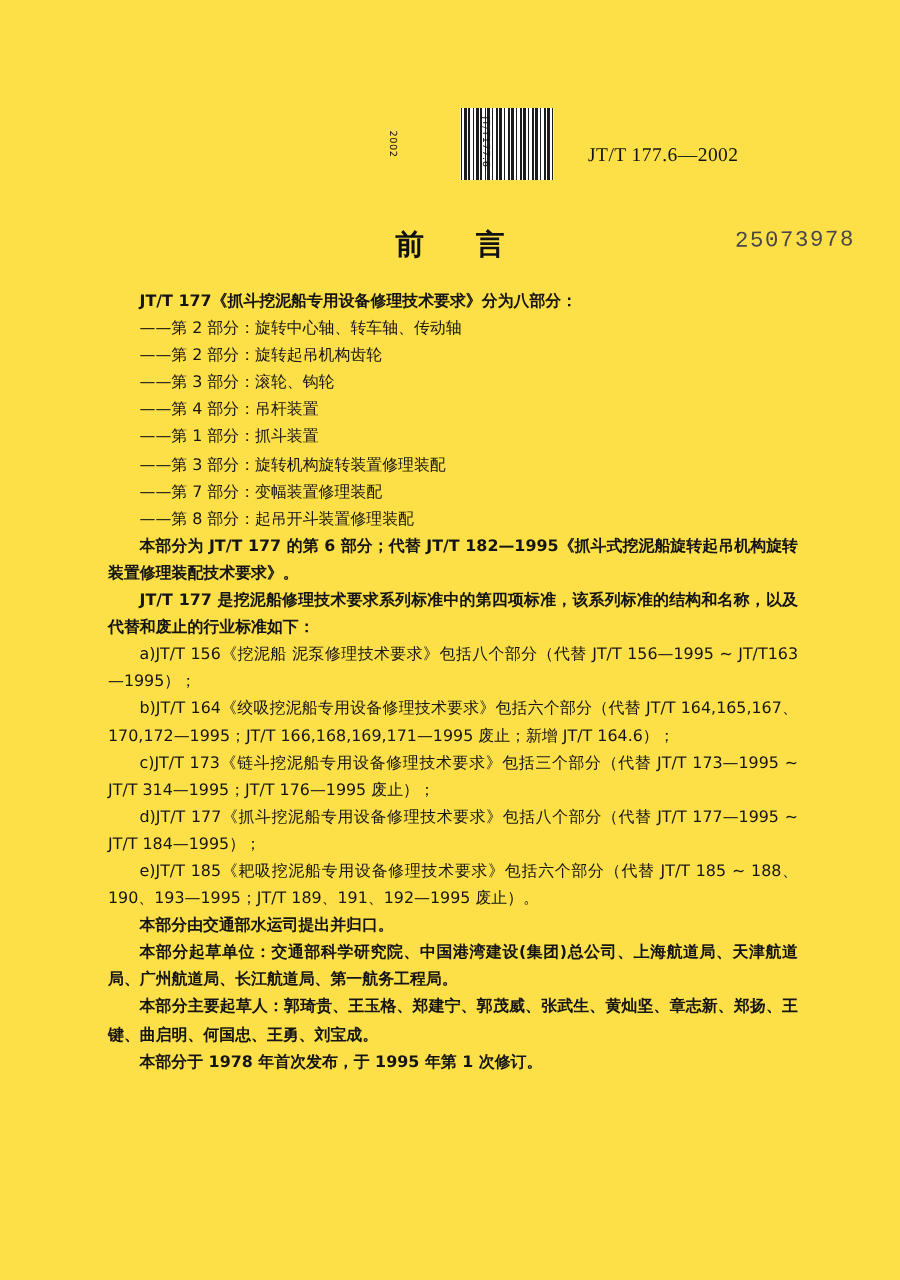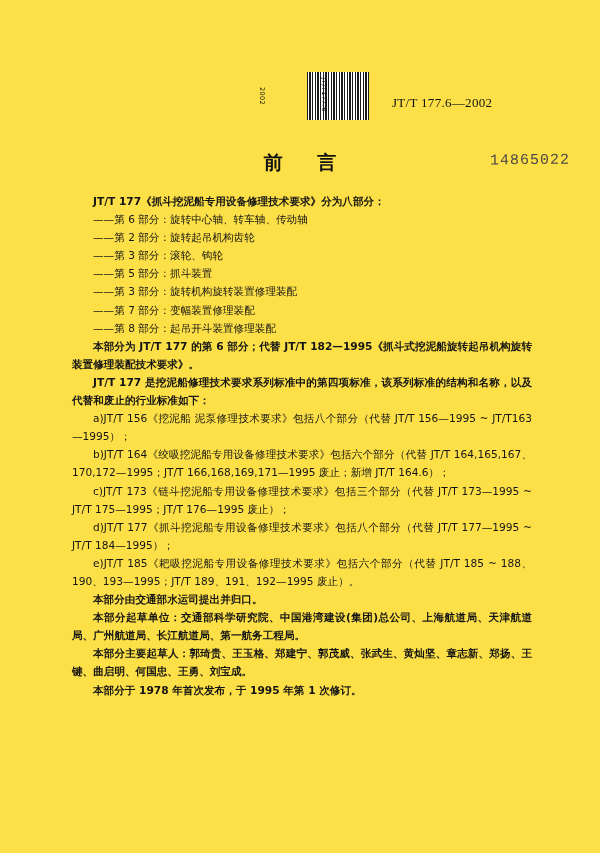--- a/index.html
+++ b/index.html
@@ -131,39 +131,40 @@
 
 <div class="page">
 
   <div class="header-row">
     <div class="barcode"></div>
     <div class="barcode-label">JT/T177.6-2002</div>
     <div class="std-no">JT/T 177.6—2002</div>
   </div>
 
   <div class="doc-title">前 言</div>
-  <div class="stamp-number">14865022</div>
+  <div class="stamp-number">25073978</div>
 
   <div class="body">
     <p class="p indent2">JT/T 177《抓斗挖泥船专用设备修理技术要求》分为八部分：</p>
 
-    <p class="dash-item">——第 6 部分：旋转中心轴、转车轴、传动轴</p>
+    <p class="dash-item">——第 2 部分：旋转中心轴、转车轴、传动轴</p>
     <p class="dash-item">——第 2 部分：旋转起吊机构齿轮</p>
     <p class="dash-item">——第 3 部分：滚轮、钩轮</p>
-    <p class="dash-item">——第 5 部分：抓斗装置</p>
+    <p class="dash-item">——第 4 部分：吊杆装置</p>
+    <p class="dash-item">——第 1 部分：抓斗装置</p>
     <p class="dash-item">——第 3 部分：旋转机构旋转装置修理装配</p>
     <p class="dash-item">——第 7 部分：变幅装置修理装配</p>
     <p class="dash-item">——第 8 部分：起吊开斗装置修理装配</p>
 
     <p class="p indent2">本部分为 JT/T 177 的第 6 部分；代替 JT/T 182—1995《抓斗式挖泥船旋转起吊机构旋转装置修理装配技术要求》。</p>
     <p class="p indent2">JT/T 177 是挖泥船修理技术要求系列标准中的第四项标准，该系列标准的结构和名称，以及代替和废止的行业标准如下：</p>
 
     <p class="sub">a)JT/T 156《挖泥船    泥泵修理技术要求》包括八个部分（代替 JT/T 156—1995 ~ JT/T163—1995）；</p>
     <p class="sub">b)JT/T 164《绞吸挖泥船专用设备修理技术要求》包括六个部分（代替 JT/T 164,165,167、170,172—1995；JT/T 166,168,169,171—1995 废止；新增 JT/T 164.6）；</p>
-    <p class="sub">c)JT/T 173《链斗挖泥船专用设备修理技术要求》包括三个部分（代替 JT/T 173—1995 ~ JT/T 175—1995；JT/T 176—1995 废止）；</p>
+    <p class="sub">c)JT/T 173《链斗挖泥船专用设备修理技术要求》包括三个部分（代替 JT/T 173—1995 ~ JT/T 314—1995；JT/T 176—1995 废止）；</p>
     <p class="sub">d)JT/T 177《抓斗挖泥船专用设备修理技术要求》包括八个部分（代替 JT/T 177—1995 ~ JT/T 184—1995）；</p>
     <p class="sub">e)JT/T 185《耙吸挖泥船专用设备修理技术要求》包括六个部分（代替 JT/T 185 ~ 188、190、193—1995；JT/T 189、191、192—1995 废止）。</p>
 
     <p class="p indent2">本部分由交通部水运司提出并归口。</p>
     <p class="p indent2">本部分起草单位：交通部科学研究院、中国港湾建设(集团)总公司、上海航道局、天津航道局、广州航道局、长江航道局、第一航务工程局。</p>
     <p class="p indent2">本部分主要起草人：郭琦贵、王玉格、郑建宁、郭茂威、张武生、黄灿坚、章志新、郑扬、王键、曲启明、何国忠、王勇、刘宝成。</p>
     <p class="p indent2">本部分于 1978 年首次发布，于 1995 年第 1 次修订。</p>
   </div>
 
 </div>

